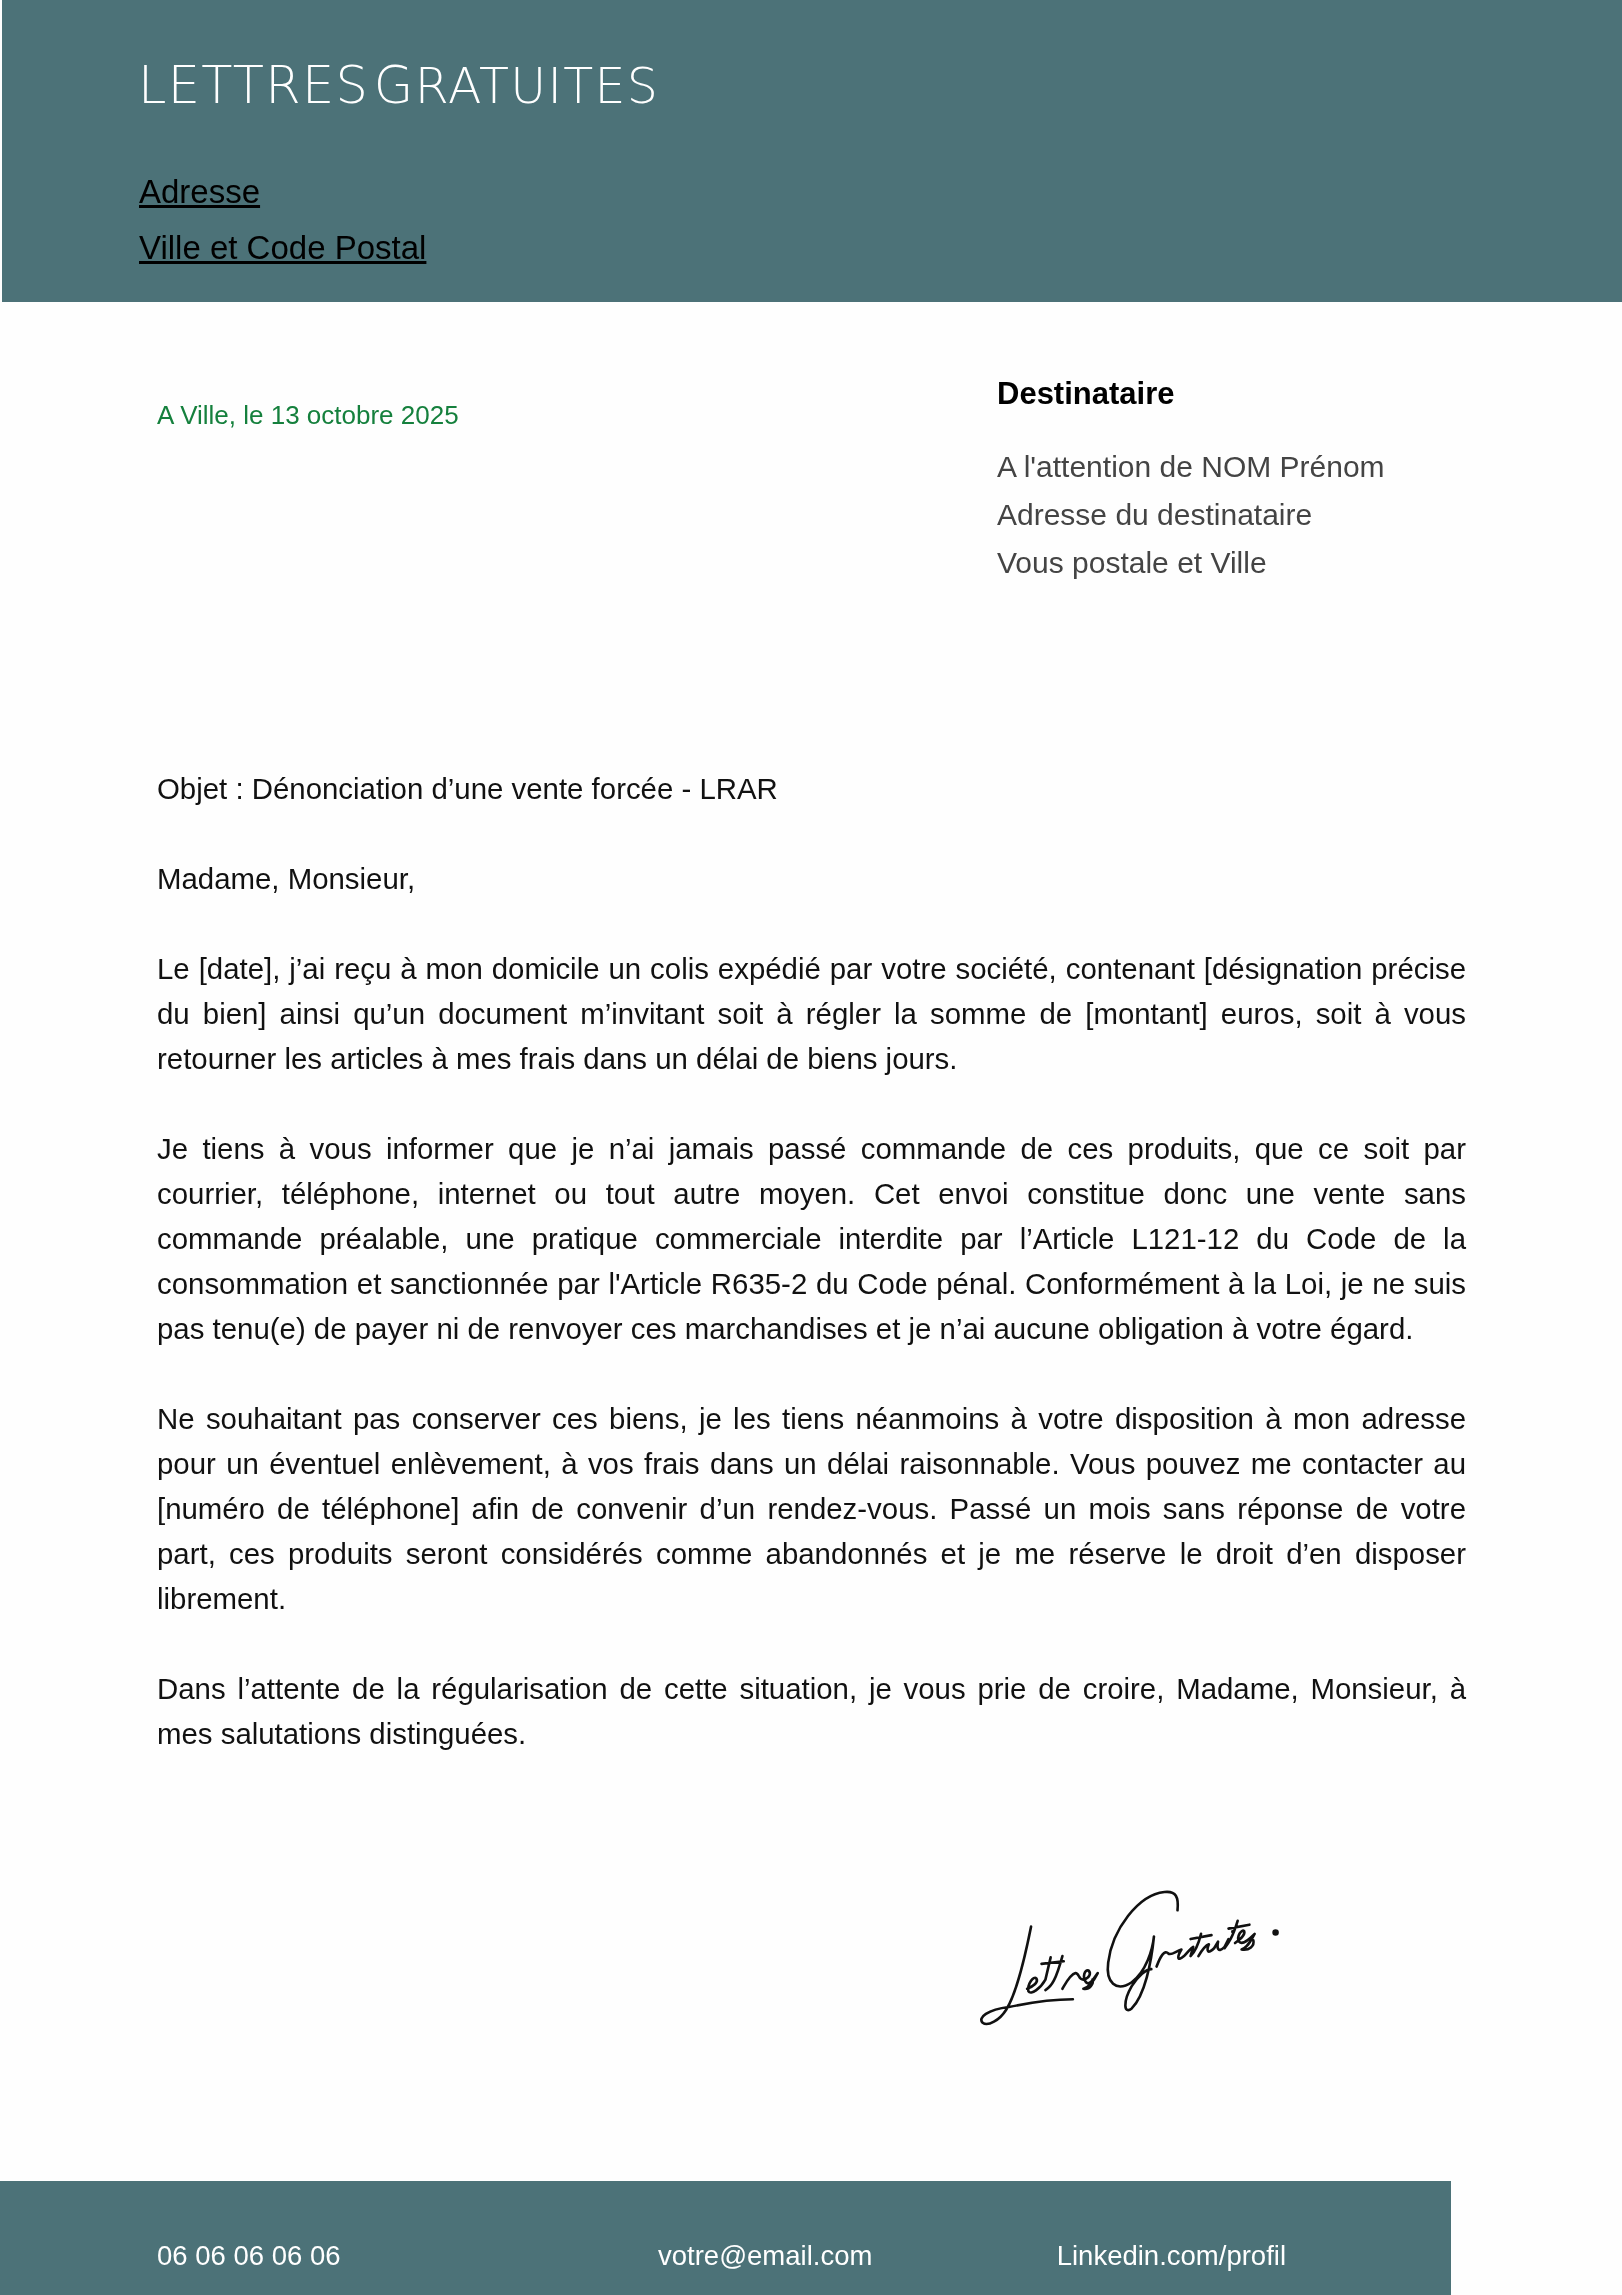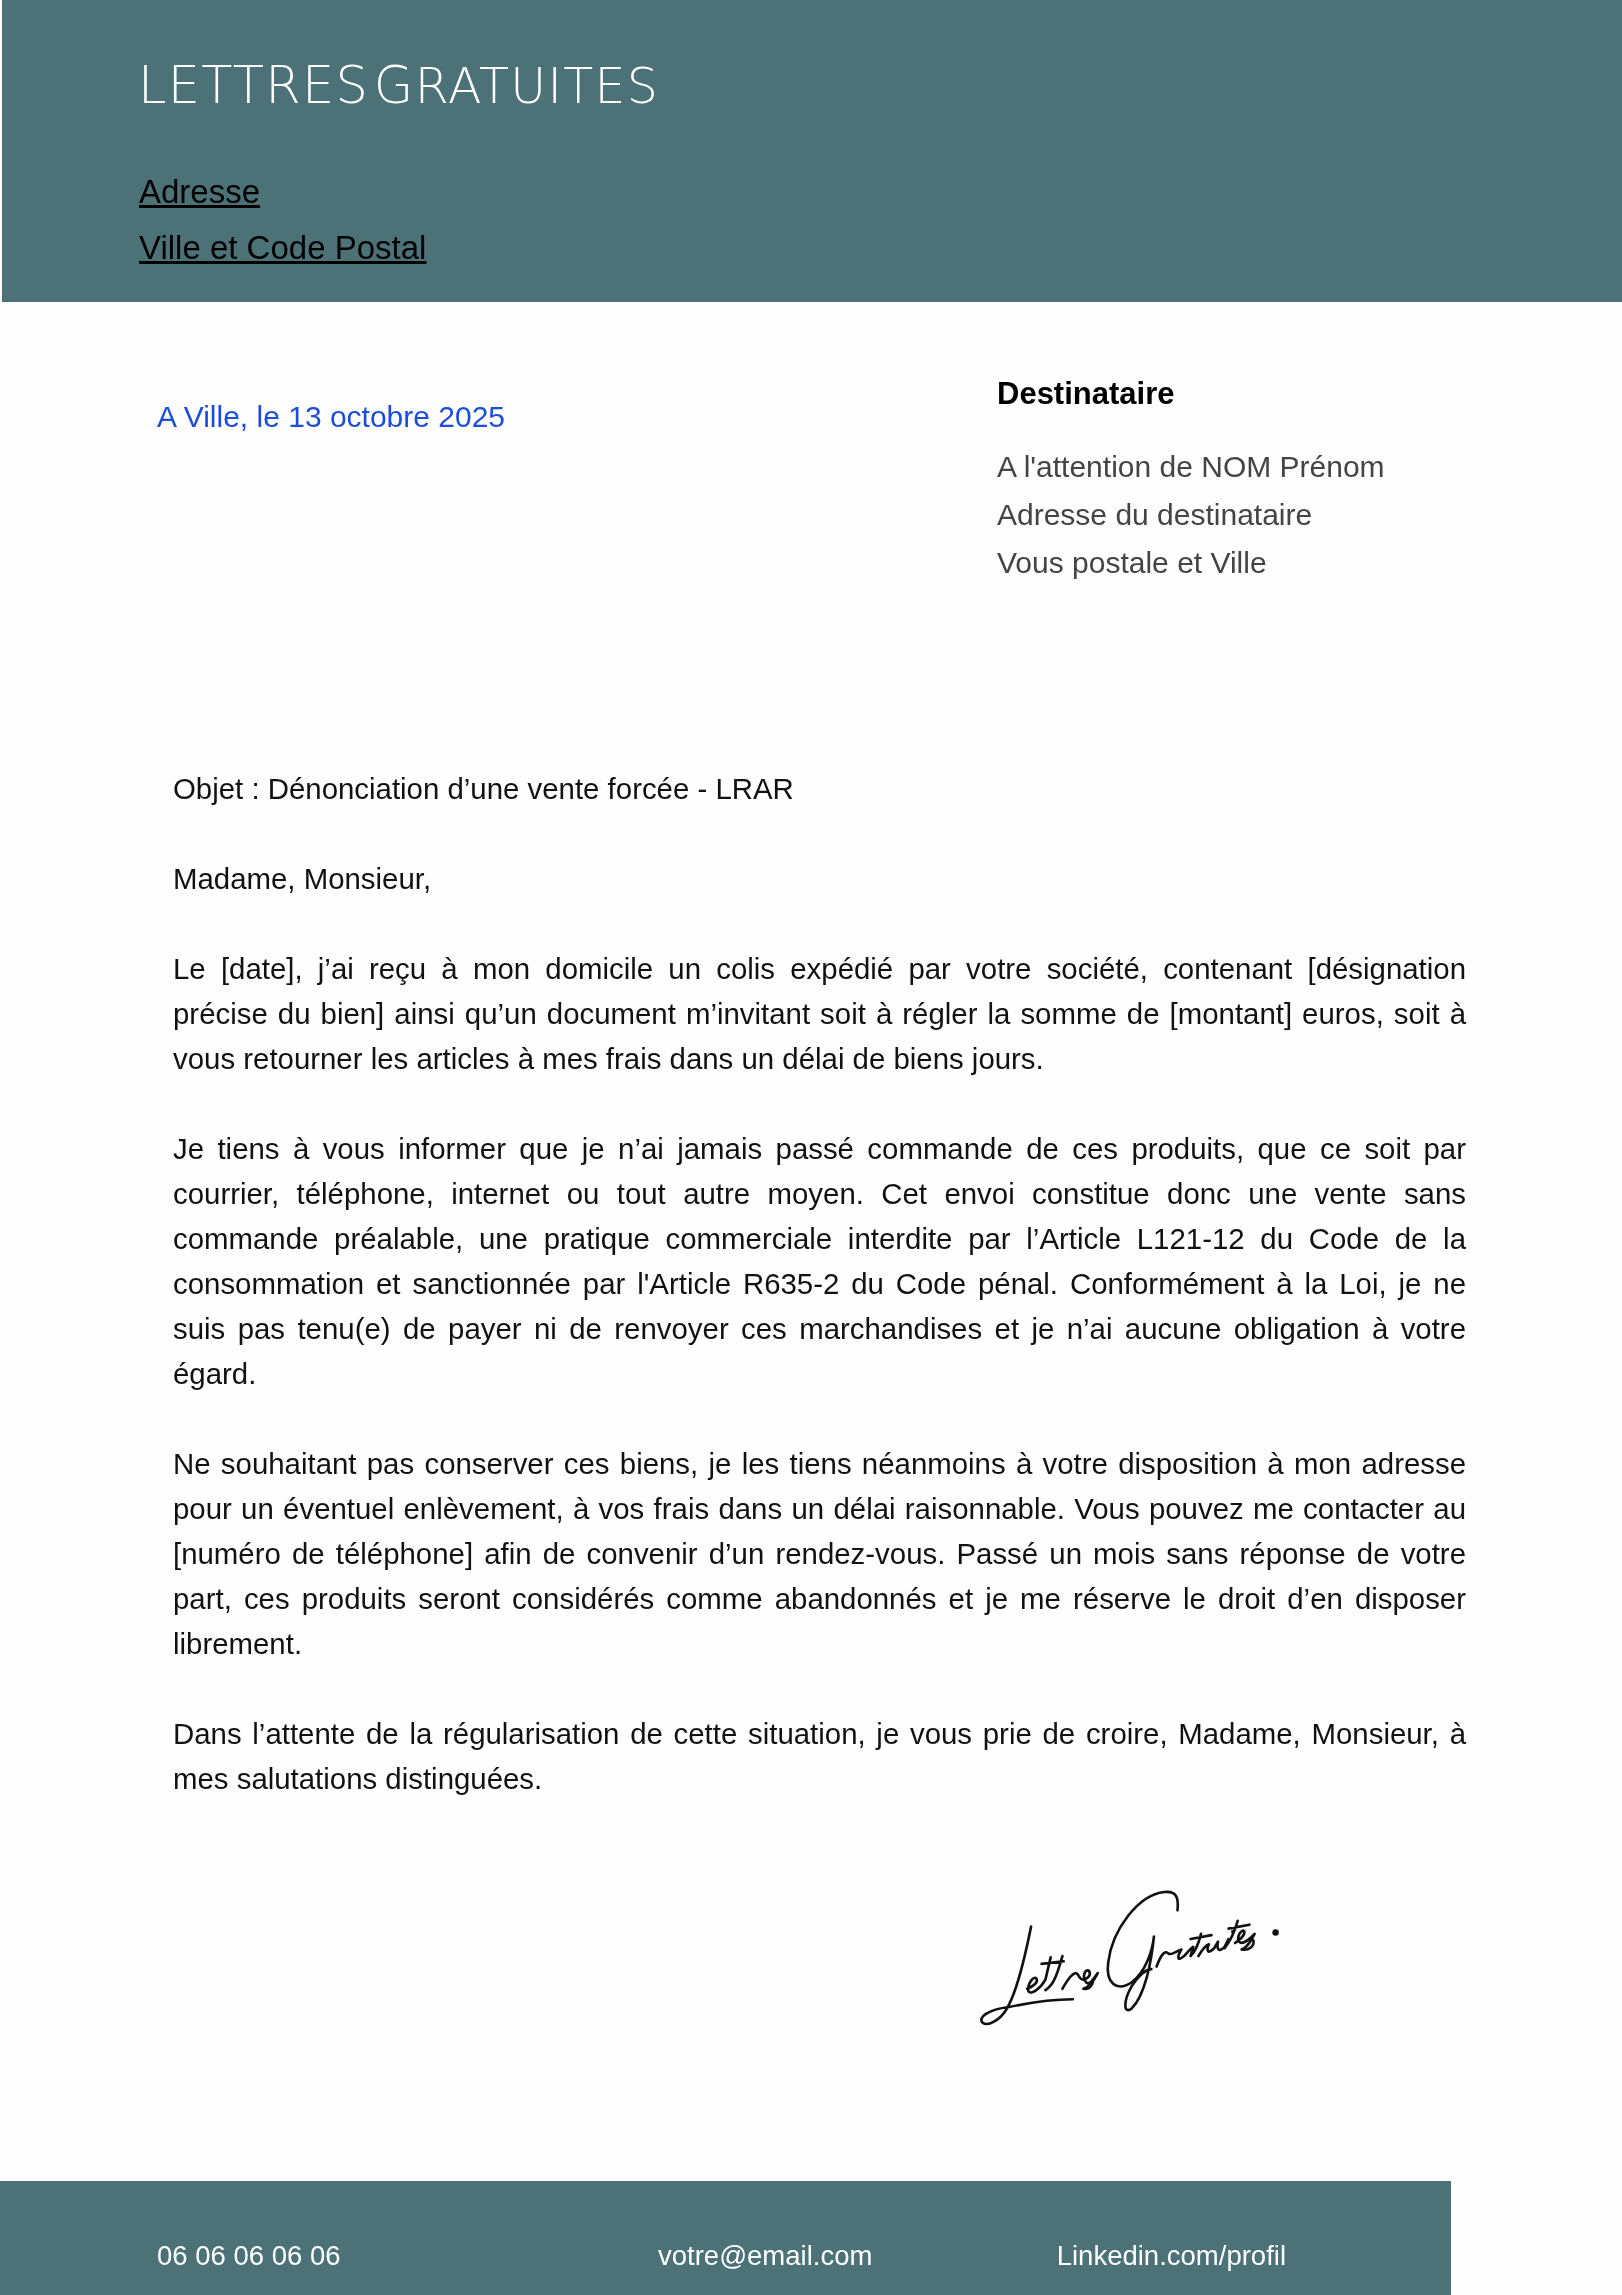--- a/index.html
+++ b/index.html
@@ -42,22 +42,22 @@
       top: 164px;
       color: #000000;
       font-size: 33px;
       line-height: 56px;
       text-decoration: underline;
     }
     .date-line {
       position: absolute;
       left: 157px;
       top: 400px;
-      font-size: 30px;
-      color: #1d4ed8;
+      font-size: 26px;
+      color: #15803d;
     }
     .recipient {
       position: absolute;
       left: 997px;
       top: 376px;
     }
     .recipient-title {
       font-size: 31px;
       font-weight: bold;
       color: #000;
@@ -71,21 +71,21 @@
     .body-text {
       position: absolute;
       left: 157px;
       top: 766px;
       width: 1309px;
       font-size: 29.4px;
       line-height: 45px;
       color: #111;
     }
     .body-text p {
-      margin: 0 0 45px 16px;
+      margin: 0 0 45px 0;
       text-align: justify;
     }
     .signature {
       position: absolute;
       left: 968px;
       top: 1858px;
       width: 419px;
       height: 170px;
     }
     .footer {

